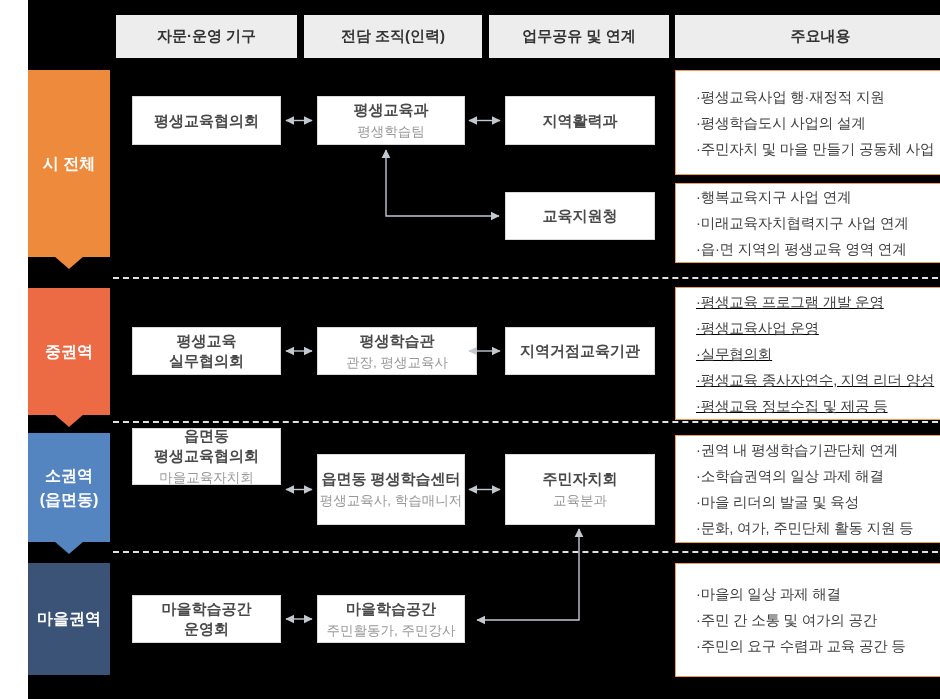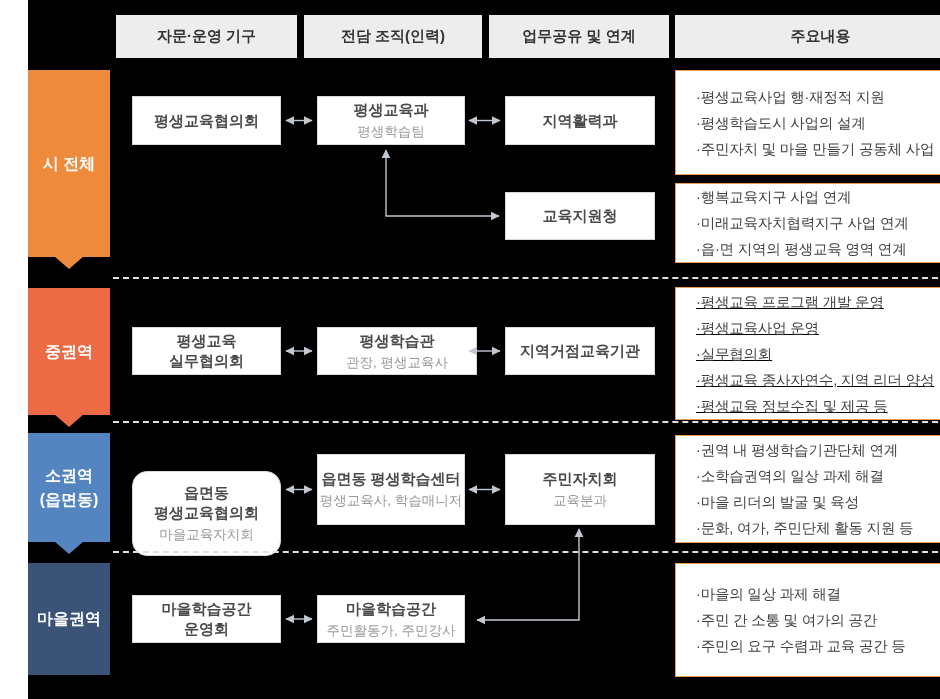--- a/index.html
+++ b/index.html
@@ -83,21 +83,21 @@
     <div class="t">실무협의회</div>
   </div>
   <div class="obox" style="left:289px;top:327px;width:160px;height:48px;">
     <div class="t">평생학습관</div>
     <div class="s">관장, 평생교육사</div>
   </div>
   <div class="obox" style="left:477px;top:327px;width:150px;height:48px;">
     <div class="t">지역거점교육기관</div>
   </div>
 
-  <div class="obox" style="left:104px;top:471px;width:149px;height:85px;border-radius:15px;">
+  <div class="obox" style="left:104px;top:428px;width:149px;height:57px;">
     <div class="t">읍면동</div>
     <div class="t">평생교육협의회</div>
     <div class="s">마을교육자치회</div>
   </div>
   <div class="obox" style="left:289px;top:454px;width:148px;height:71px;">
     <div class="t">읍면동 평생학습센터</div>
     <div class="s">평생교육사, 학습매니저</div>
   </div>
   <div class="obox" style="left:477px;top:454px;width:150px;height:71px;">
     <div class="t">주민자치회</div>

